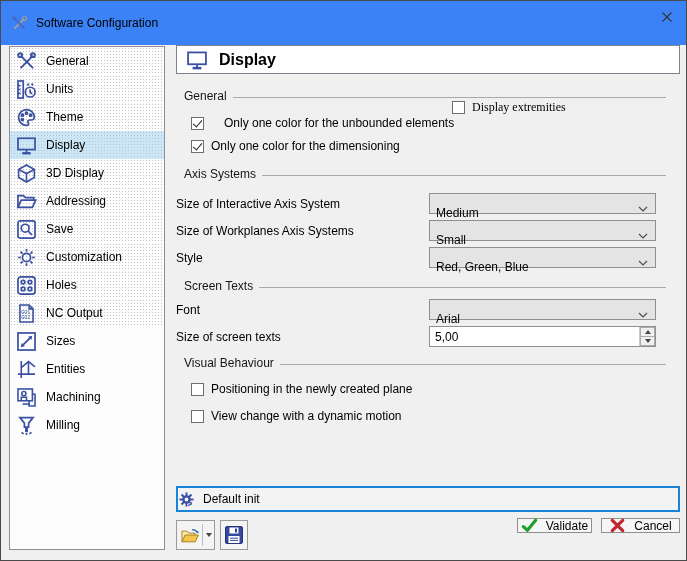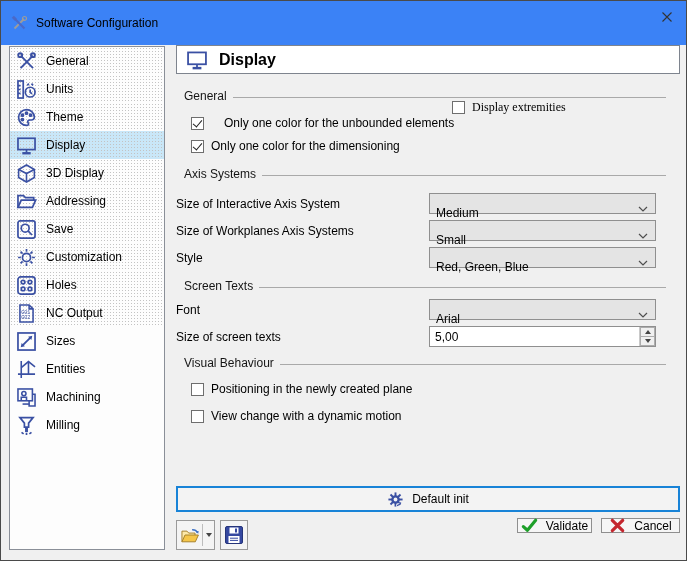--- a/index.html
+++ b/index.html
@@ -48,21 +48,21 @@
   .spin{display:flex;width:227px;height:21px;border:1px solid #8f8f8f;background:#fff;}
   .spin input{border:none;outline:none;flex:1;min-width:0;font-family:"Liberation Sans",sans-serif;
     font-size:12px;padding:0 0 0 5px;background:transparent;}
   .spinbtns{width:16px;display:flex;flex-direction:column;border-left:1px solid #c9c9c9;}
   .spinbtn{flex:1;background:#f0f0f0;display:flex;align-items:center;justify-content:center;border:1px solid #adadad;}
   .spinbtn.up{border-bottom-width:0;}
   .tri-up{width:0;height:0;border-left:3px solid transparent;border-right:3px solid transparent;border-bottom:4px solid #444;}
   .tri-dn{width:0;height:0;border-left:3px solid transparent;border-right:3px solid transparent;border-top:4px solid #444;}
   
   .default-init{position:absolute;left:175px;top:485px;width:504px;height:26px;background:#f3f3f3;
-    border:2px solid #1883d7;display:flex;align-items:center;justify-content:center;gap:8px;font-size:12px;}
+    border:2px solid #1883d7;display:flex;align-items:center;gap:8px;font-size:12px;}
   .default-init .icon{width:17px;height:17px;display:flex;}
   .toolbtn{position:absolute;top:519px;height:30px;background:#f4f4f4;border:1px solid #9a9a9a;
     display:flex;align-items:center;}
   .openbtn{left:175px;width:39px;}
   .openbtn .icon{width:21px;height:21px;margin-left:3px;display:flex;}
   .openbtn .divider{width:1px;height:22px;background:#bdbdbd;margin-left:2px;}
   .openbtn .arrow{width:11px;display:flex;align-items:center;justify-content:center;}
   .savebtn{left:219px;width:28px;justify-content:center;}
   .savebtn .icon{width:20px;height:20px;display:flex;}
   .actbtn{position:absolute;top:517px;height:15px;background:#f6f6f6;border:1px solid #8f8f8f;

